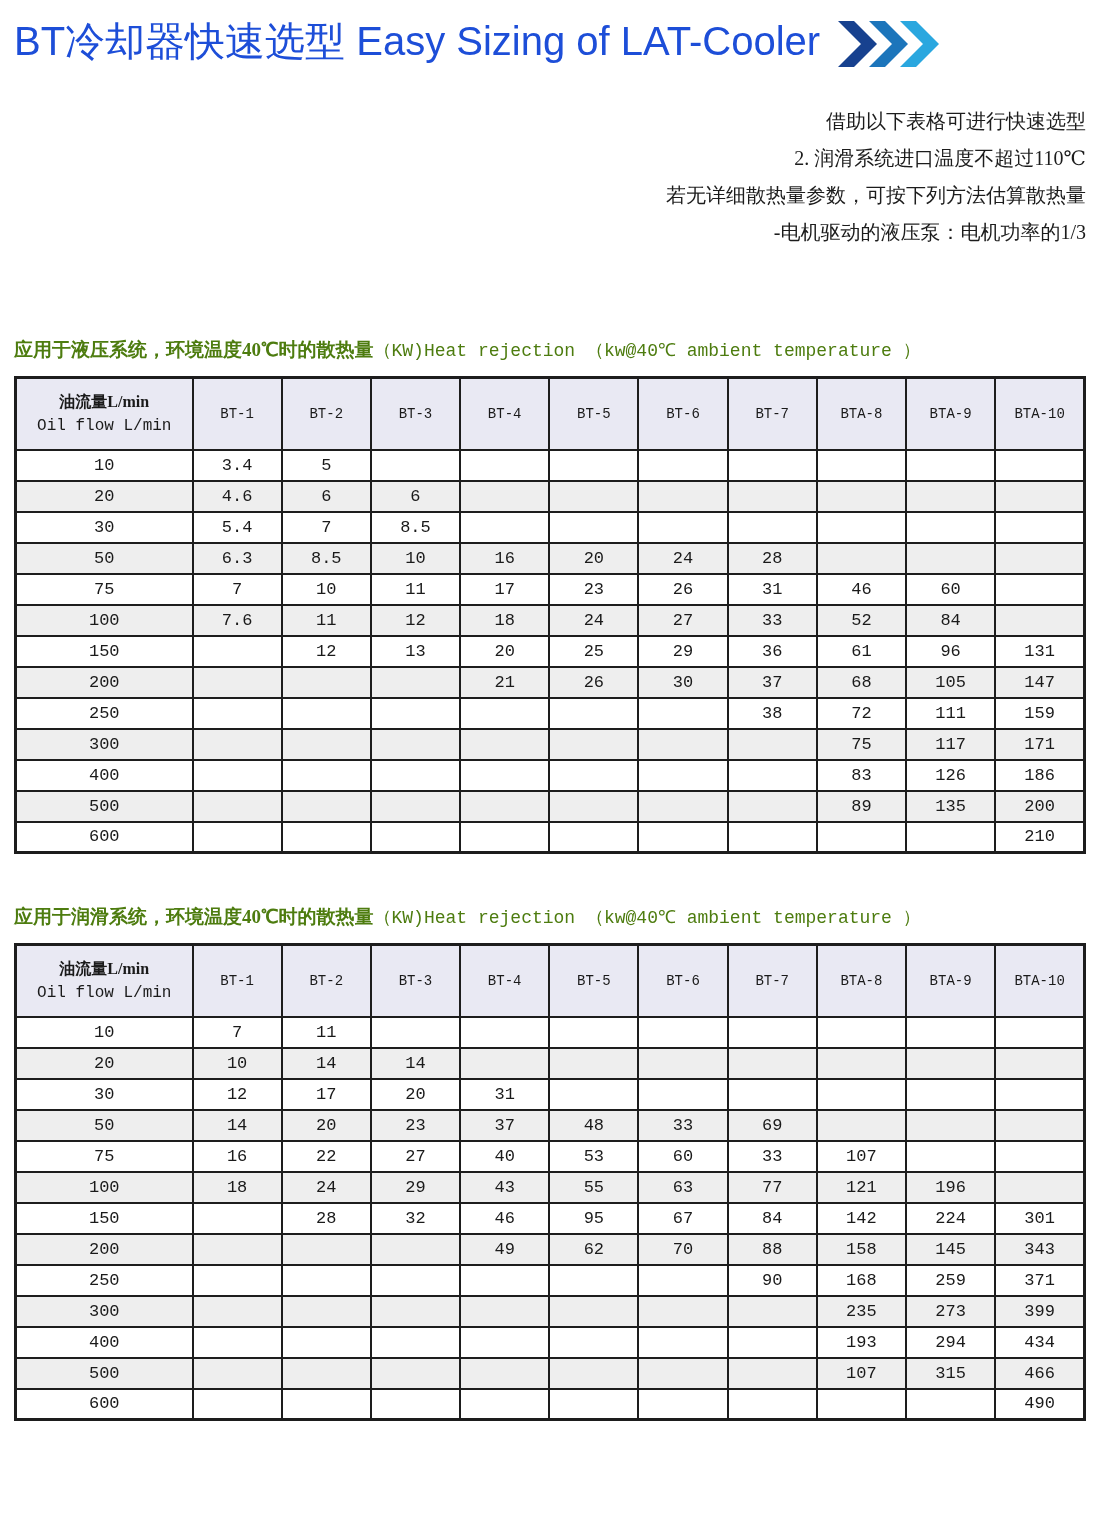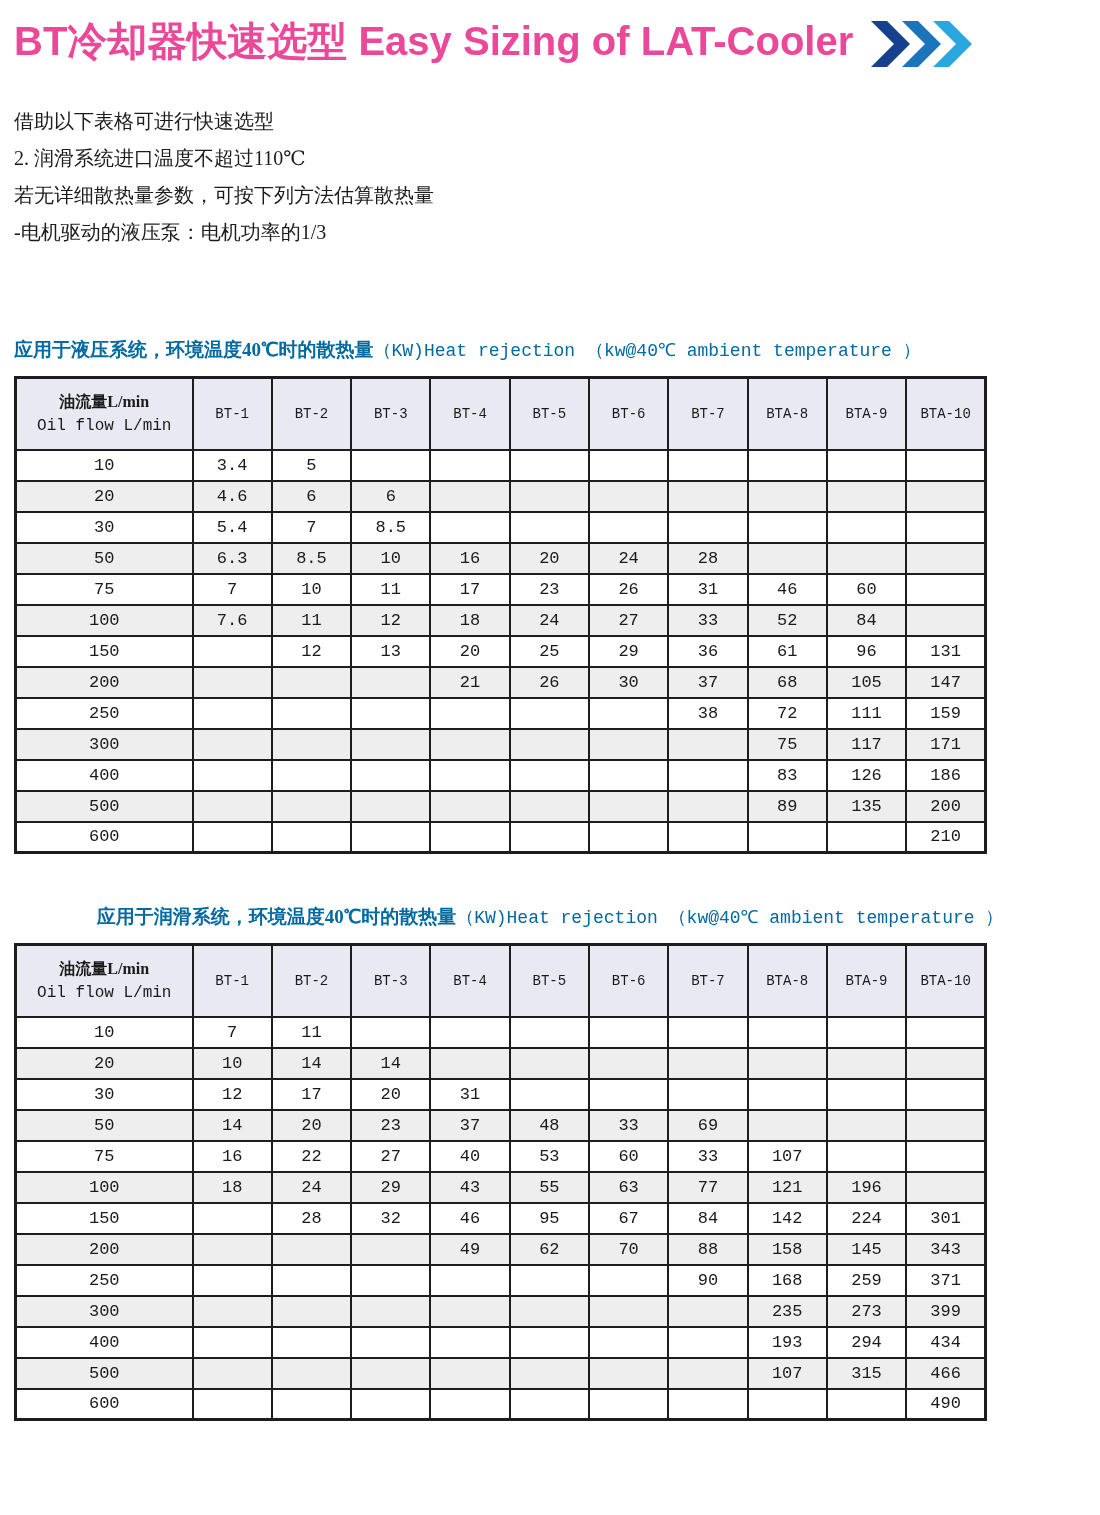--- a/index.html
+++ b/index.html
@@ -13,45 +13,45 @@
     overflow: hidden;
   }
   .page-header {
     display: flex;
     align-items: center;
     gap: 18px;
     margin-top: 2px;
   }
   .page-title {
     font-family: "Liberation Sans", "DejaVu Sans", sans-serif;
-    font-weight: bold;
+    font-weight: normal;
     font-size: 40px;
     letter-spacing: 0px;
-    color: #ec4899;
+    color: #1d4ed8;
     white-space: nowrap;
   }
   .chevrons { display: inline-block; margin-top: 4px; }
-  .intro { margin-top: 34px; }
+  .intro { margin-top: 34px; text-align: right; }
   .intro p {
     font-size: 20px;
     line-height: 37px;
     color: #1c1c1c;
   }
   .table-caption {
     font-size: 19px;
-    color: #0369a1;
+    color: #4d7c0f;
     white-space: nowrap;
   }
   .caption-1 { margin-top: 86px; }
-  .caption-2 { margin-top: 50px; text-align: center; }
+  .caption-2 { margin-top: 50px; }
   .caption-zh { font-weight: bold; font-family: "Liberation Serif", serif; }
   .caption-en { font-family: "Liberation Mono", "DejaVu Sans Mono", monospace; font-size: 18px; font-weight: normal; }
   table.data-table {
     margin-top: 13px;
-    width: 973px;
+    width: 1072px;
     border-collapse: collapse;
     table-layout: fixed;
     border: 3px solid #1d1d1d;
     font-family: "Liberation Mono", "DejaVu Sans Mono", monospace;
   }
   table.data-table th, table.data-table td {
     border: 2px solid #1d1d1d;
     text-align: center;
     vertical-align: middle;
     font-weight: normal;

